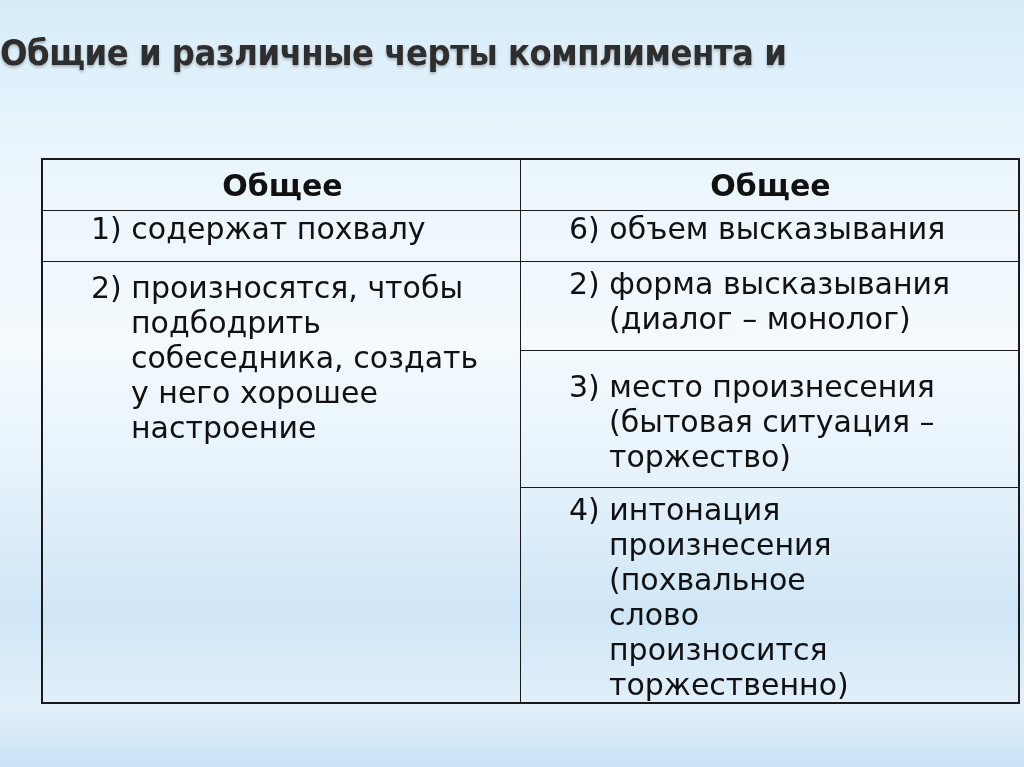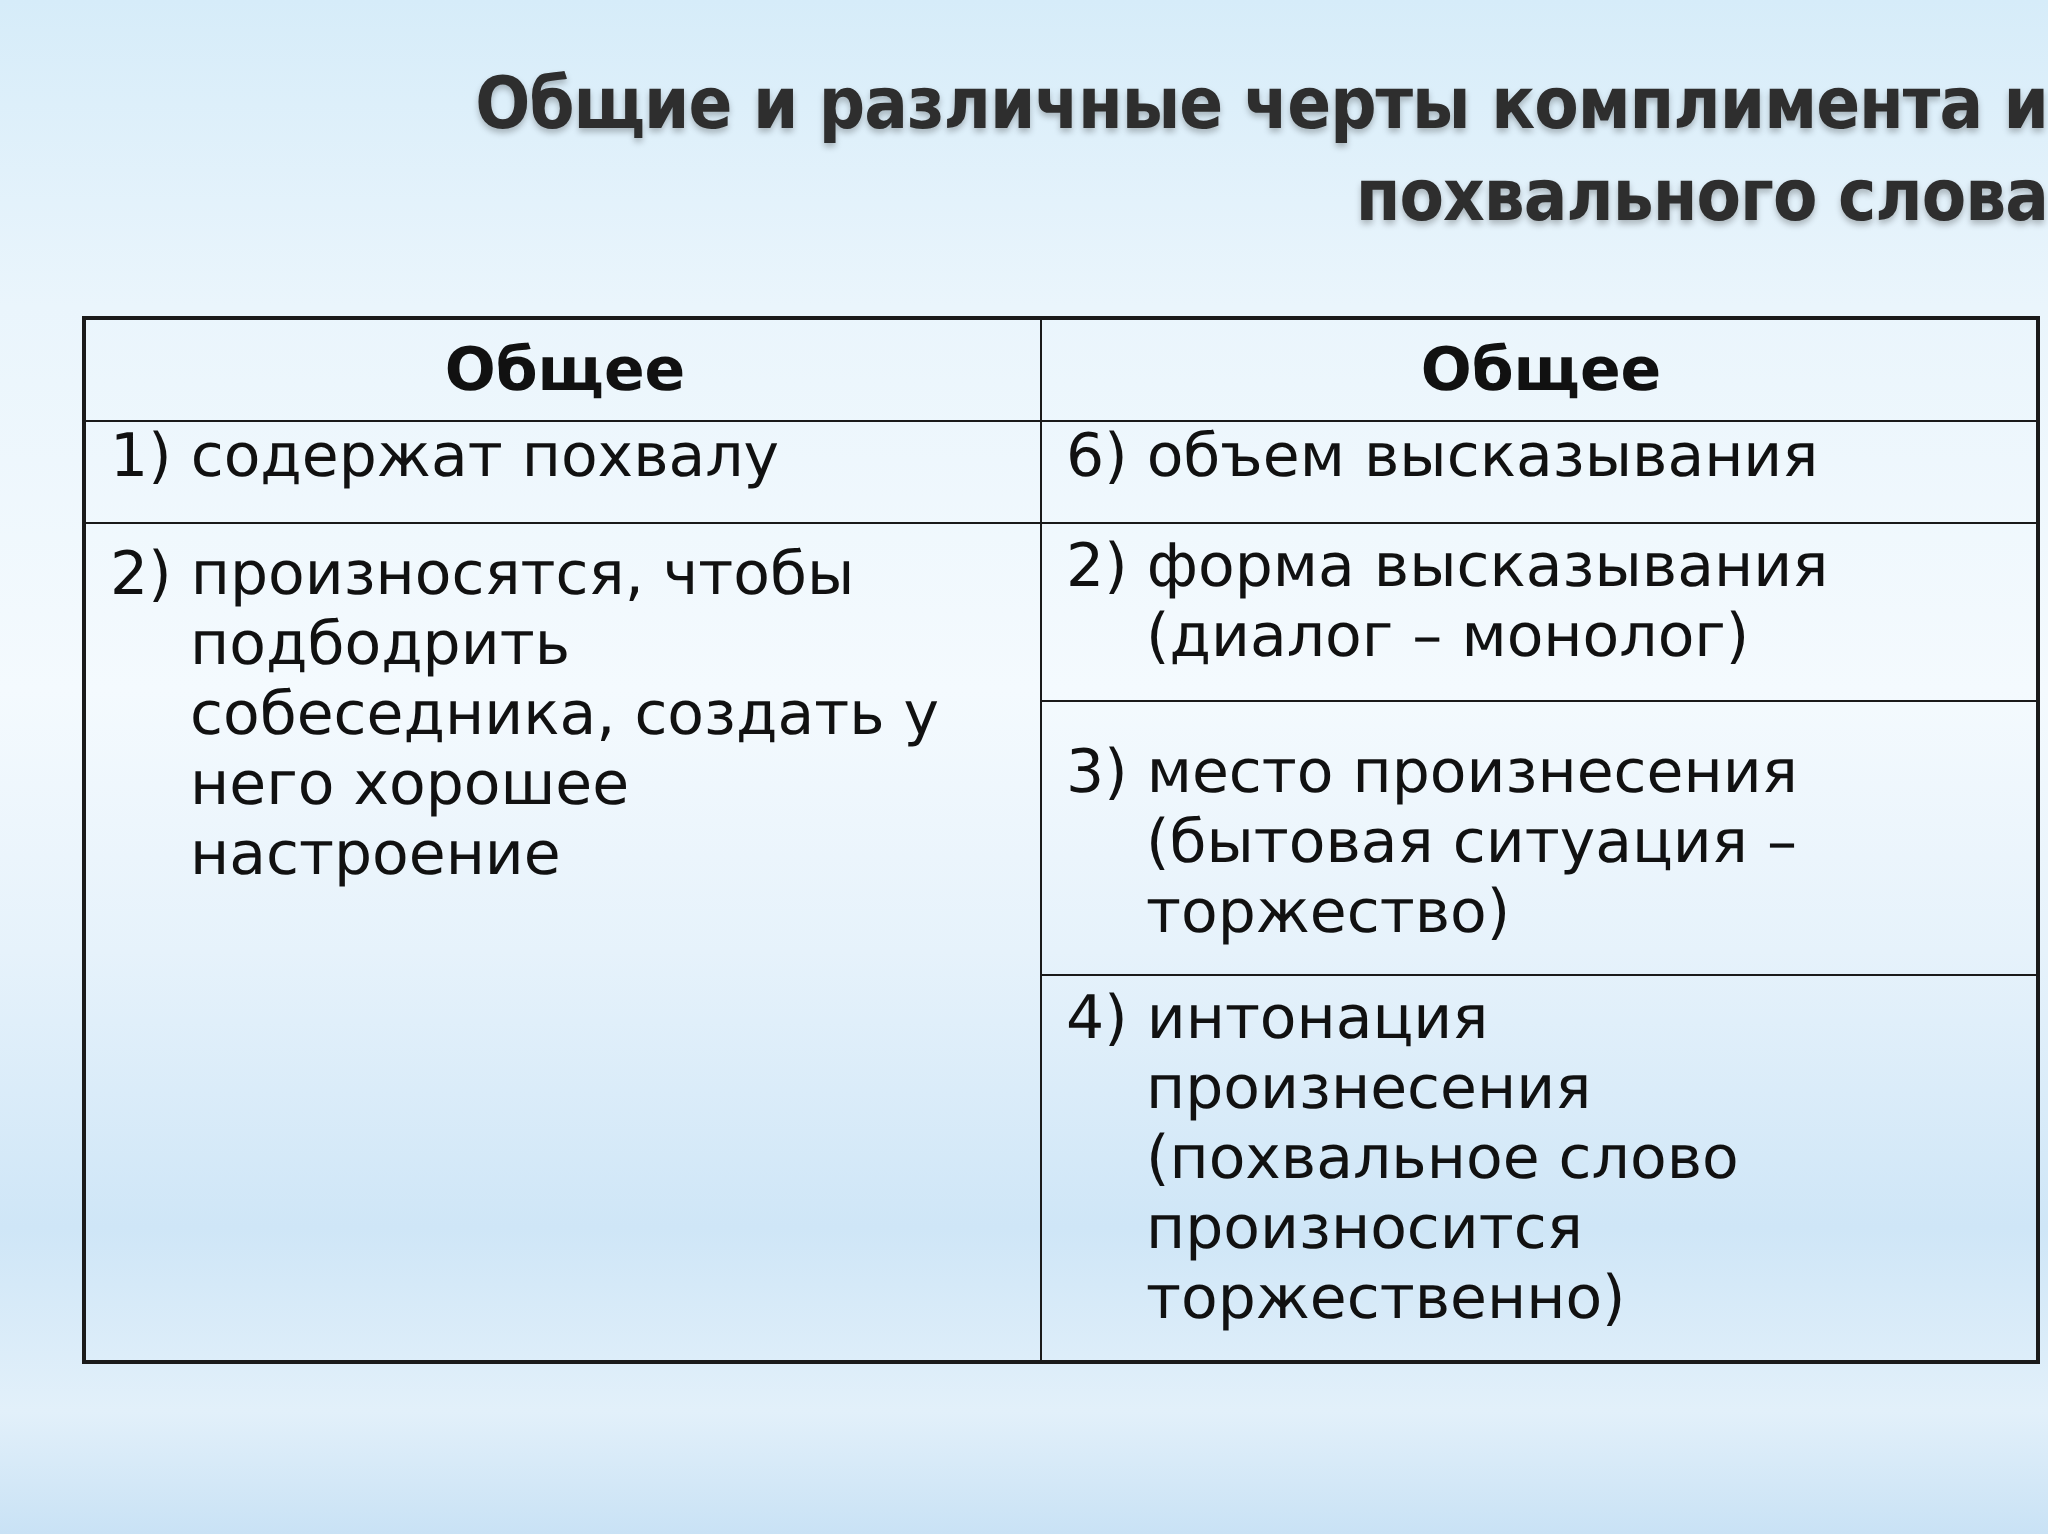--- a/index.html
+++ b/index.html
@@ -2,41 +2,40 @@
 <html><head>
 <meta charset="utf-8">
 <style>
   html, body { margin:0; padding:0; }
   body {
     width:1024px; height:767px; overflow:hidden; position:relative;
     background: linear-gradient(180deg, #d6ecf9 0%, #eaf5fc 20%, #f4fafe 45%, #e6f2fb 62%, #cfe6f7 80%, #e2f0fa 92%, #c9e2f5 100%);
     font-family: "DejaVu Sans", "Liberation Sans", sans-serif;
   }
   .title {
-    position:absolute; left:0; top:30px; width:1024px; text-align:right;
+    position:absolute; left:0; top:30px; width:1024px; text-align:left;
     font-family:"DejaVu Sans Condensed","DejaVu Sans", sans-serif; font-weight:bold;
     font-size:36px; line-height:46px; color:#2e2e2e; letter-spacing:-0.5px;
     text-shadow: 0 2px 3px rgba(0,0,0,0.25);
   }
   table {
     position:absolute; left:41px; top:158px; width:979px;
     border-collapse:collapse; border:2px solid #1a1a1a;
     font-size:30px; color:#111; background:transparent;
   }
   td, th { border:1.5px solid #1a1a1a; vertical-align:top; padding:0 10px 0 12px; line-height:35px; }
   th { font-weight:bold; text-align:center; height:50px; vertical-align:middle; }
   .c1 { width:455px; }
-  .item { display:block; padding-left:40px; text-indent:-40px; }
+  .item { display:block; padding-left:40px; text-indent:-40px;margin-left:36px; }
 </style>
 </head>
 <body>
 
 <div class="title">
   <div>Общие и различные черты комплимента и</div>
-  <div>похвального слова</div>
 </div>
 
 <table>
   <tbody>
       <tr>
     <th class="c1">Общее</th>
     <th>Общее</th>
   </tr>
   <tr>
     <td style="height:50px">

